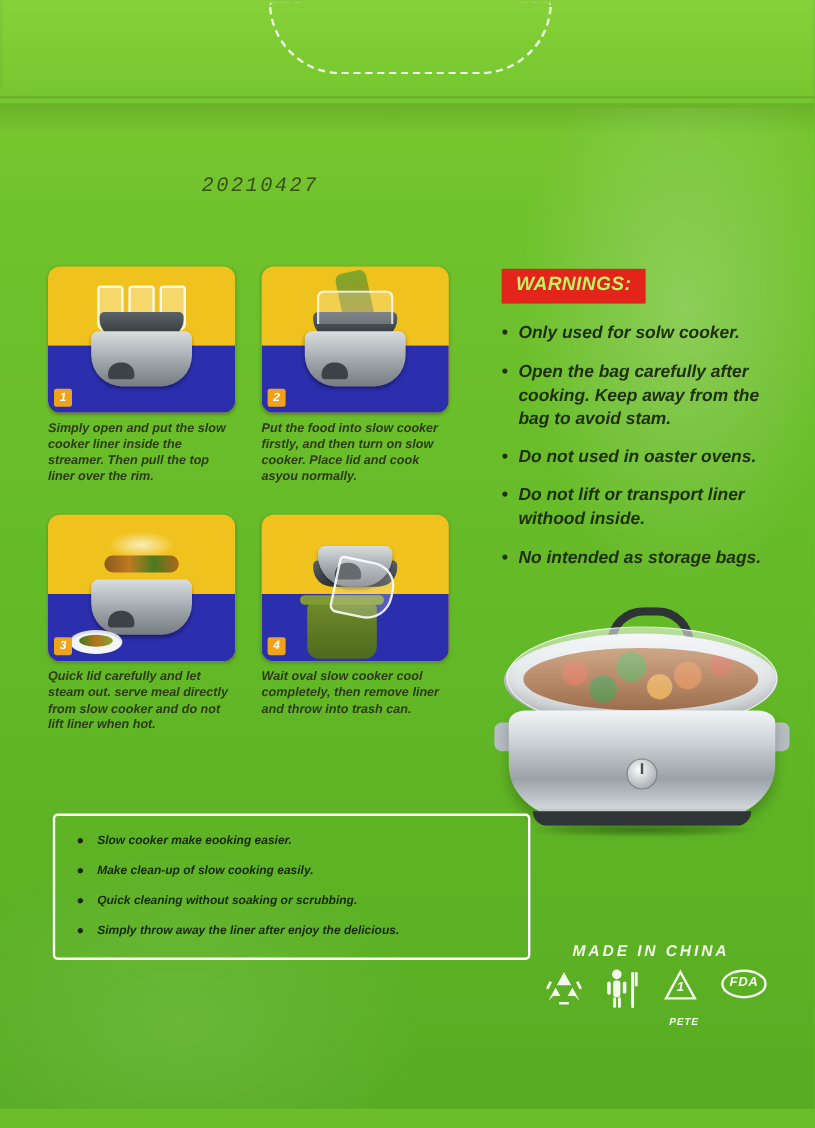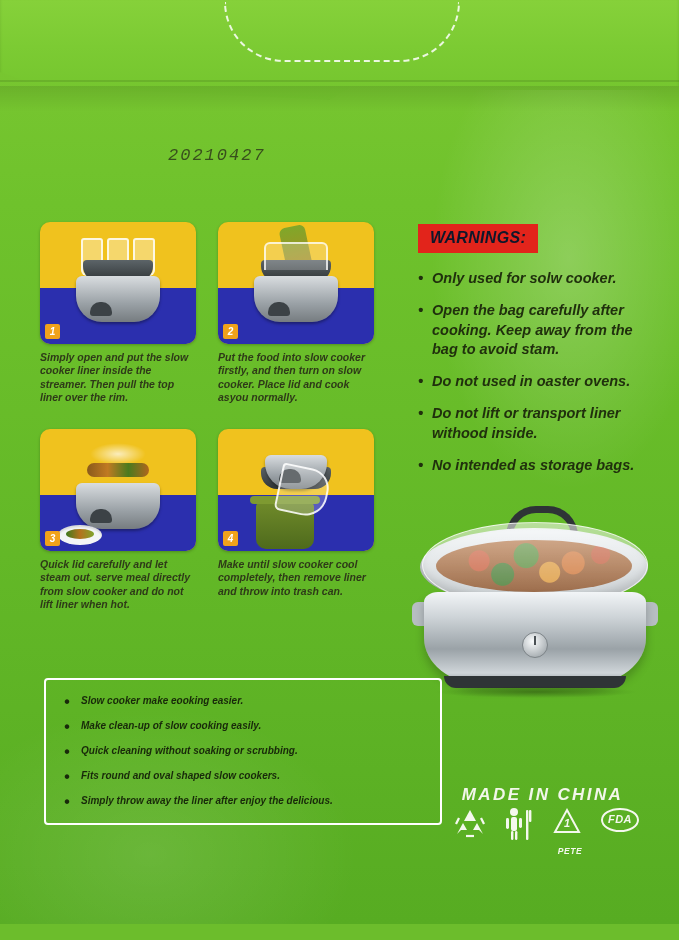--- a/index.html
+++ b/index.html
@@ -132,21 +132,21 @@
   .cups{
     position:absolute;left:50%;transform:translateX(-50%);bottom:72px;
     width:74px;height:34px;display:flex;gap:4px;justify-content:center;
   }
   .cups i{display:block;width:20px;height:34px;background:rgba(255,255,255,.35);
     border:2px solid rgba(255,255,255,.8);border-radius:3px 3px 6px 6px;}
 
   
   .warn-wrap{position:absolute;left:418px;top:224px;width:230px;}
   .warn-badge{
-    display:inline-block;background:#e2241b;color:#0f172a;font-weight:bold;
+    display:inline-block;background:#e2241b;color:#bef264;font-weight:bold;
     font-size:16px;padding:5px 12px 6px;letter-spacing:.3px;
   }
   .warn-list{margin:16px 0 0;padding:0;list-style:none;}
   .warn-list li{
     position:relative;padding-left:14px;margin-bottom:13px;
     font-size:14.5px;line-height:1.33;color:#20300d;font-weight:600;
   }
   .warn-list li:before{
     content:"•";position:absolute;left:0;top:-1px;font-size:15px;
   }
@@ -216,21 +216,21 @@
   .benefits li{
     position:relative;padding-left:17px;margin-bottom:12px;
     font-size:10px;line-height:1.3;color:#18290a;font-weight:bold;
   }
   .benefits li:last-child{margin-bottom:0;}
   .benefits li:before{content:"•";position:absolute;left:0;top:-2px;font-size:16px;}
 
   
   .madein{
     position:absolute;left:455px;top:785px;width:175px;text-align:center;
-    font-size:17px;letter-spacing:2.4px;color:#f2f7ea;font-weight:600;
+    font-size:13px;letter-spacing:2.4px;color:#f2f7ea;font-weight:600;
   }
   .marks{
     position:absolute;left:450px;top:806px;width:190px;height:60px;
     display:flex;align-items:flex-start;justify-content:space-between;
   }
   .mark{position:relative;width:40px;height:56px;color:#f4f8ee;}
   .mark svg{display:block;}
   .pete-label{
     position:absolute;left:0;top:40px;width:100%;text-align:center;
     font-size:8.5px;letter-spacing:.6px;color:#f4f8ee;font-weight:700;
@@ -296,21 +296,21 @@
 
       <div class="step">
         <div class="simg">
           <div class="lower"></div>
           <div class="pot"></div>
           <div class="cooker" style="bottom:62px;width:62px;height:34px;"></div>
           <div class="bin"></div>
           <div class="bag"></div>
           <div class="num">4</div>
         </div>
-        <div class="stext">Make until slow cooker cool completely, then remove liner and throw into trash can.</div>
+        <div class="stext">Wait oval slow cooker cool completely, then remove liner and throw into trash can.</div>
       </div>
     </div>
   </div>
 
   <div class="warn-wrap">
     <div class="warn-badge">WARNINGS:</div>
     <ul class="warn-list">
       <li>Only used for solw cooker.</li>
       <li>Open the bag carefully after cooking. Keep away from the bag to avoid stam.</li>
       <li>Do not used in oaster ovens.</li>
@@ -330,21 +330,20 @@
     <div class="p-knob"></div>
     <div class="p-base"></div>
     <div class="p-shadow"></div>
   </div>
 
   <div class="benefits">
     <ul>
       <li>Slow cooker make eooking easier.</li>
       <li>Make clean-up of slow cooking easily.</li>
       <li>Quick cleaning without soaking or scrubbing.</li>
-      <li>Fits round and oval shaped slow cookers.</li>
       <li>Simply throw away the liner after enjoy the delicious.</li>
     </ul>
   </div>
 
   <div class="madein">MADE IN CHINA</div>
   <div class="marks">
 
     <div class="mark">
       <svg width="40" height="36" viewBox="0 0 40 36" fill="none" stroke="#f4f8ee" stroke-width="2.2">
         <path d="M20 4 L26 15 L20 15 L14 15 Z" fill="#f4f8ee" stroke="none"></path>

